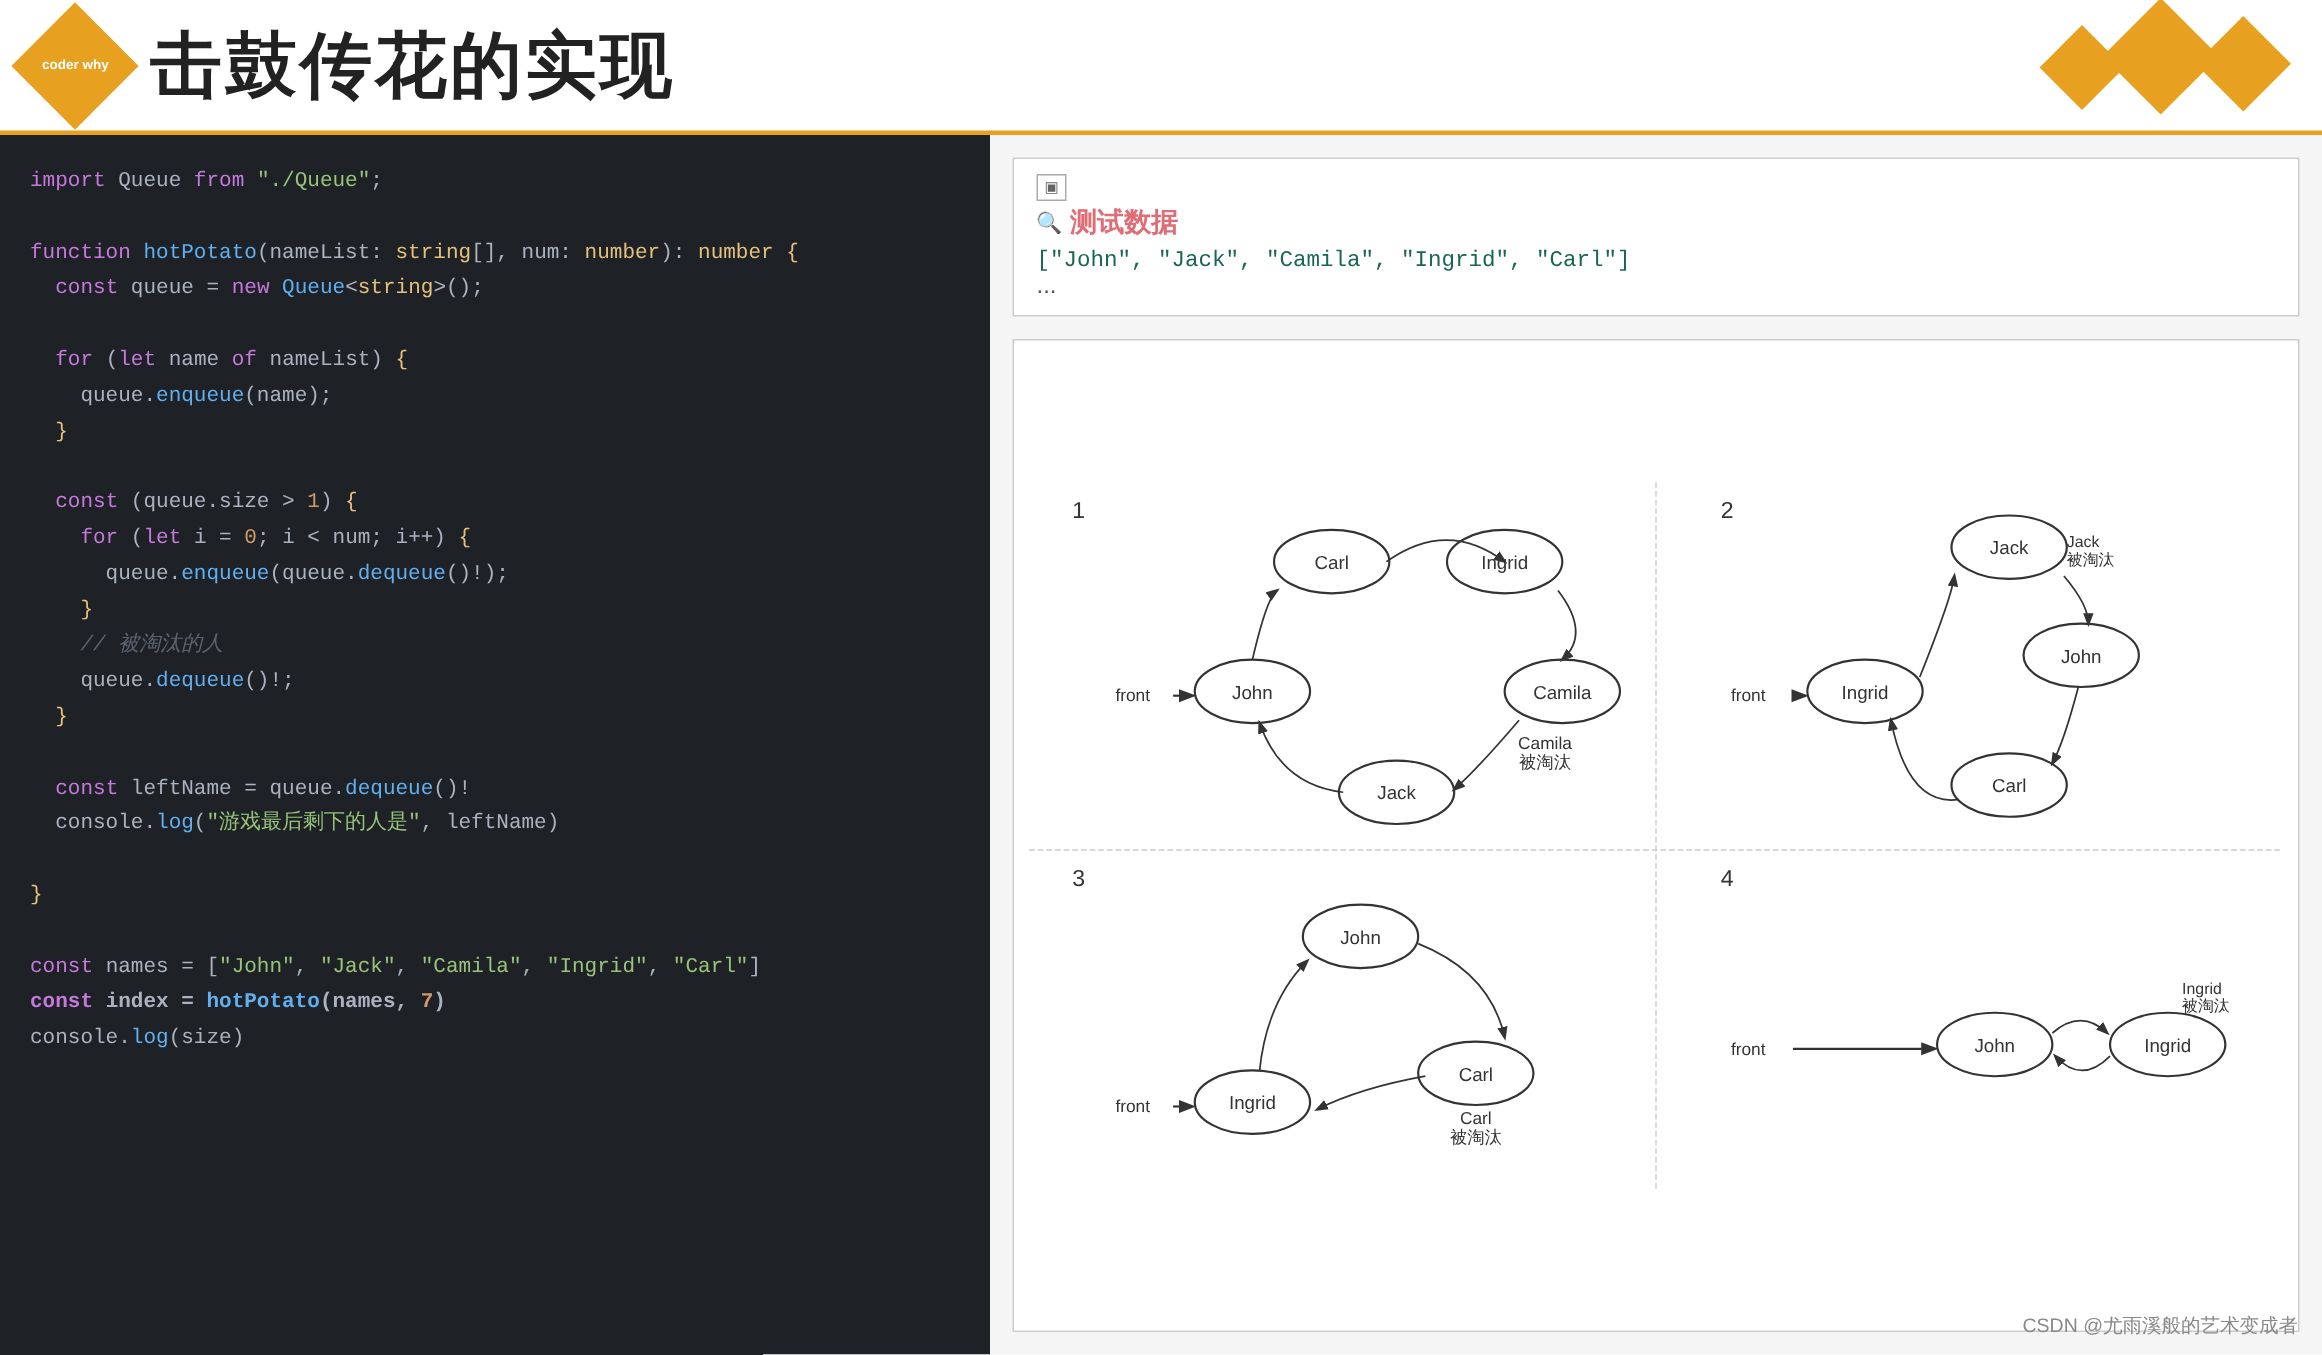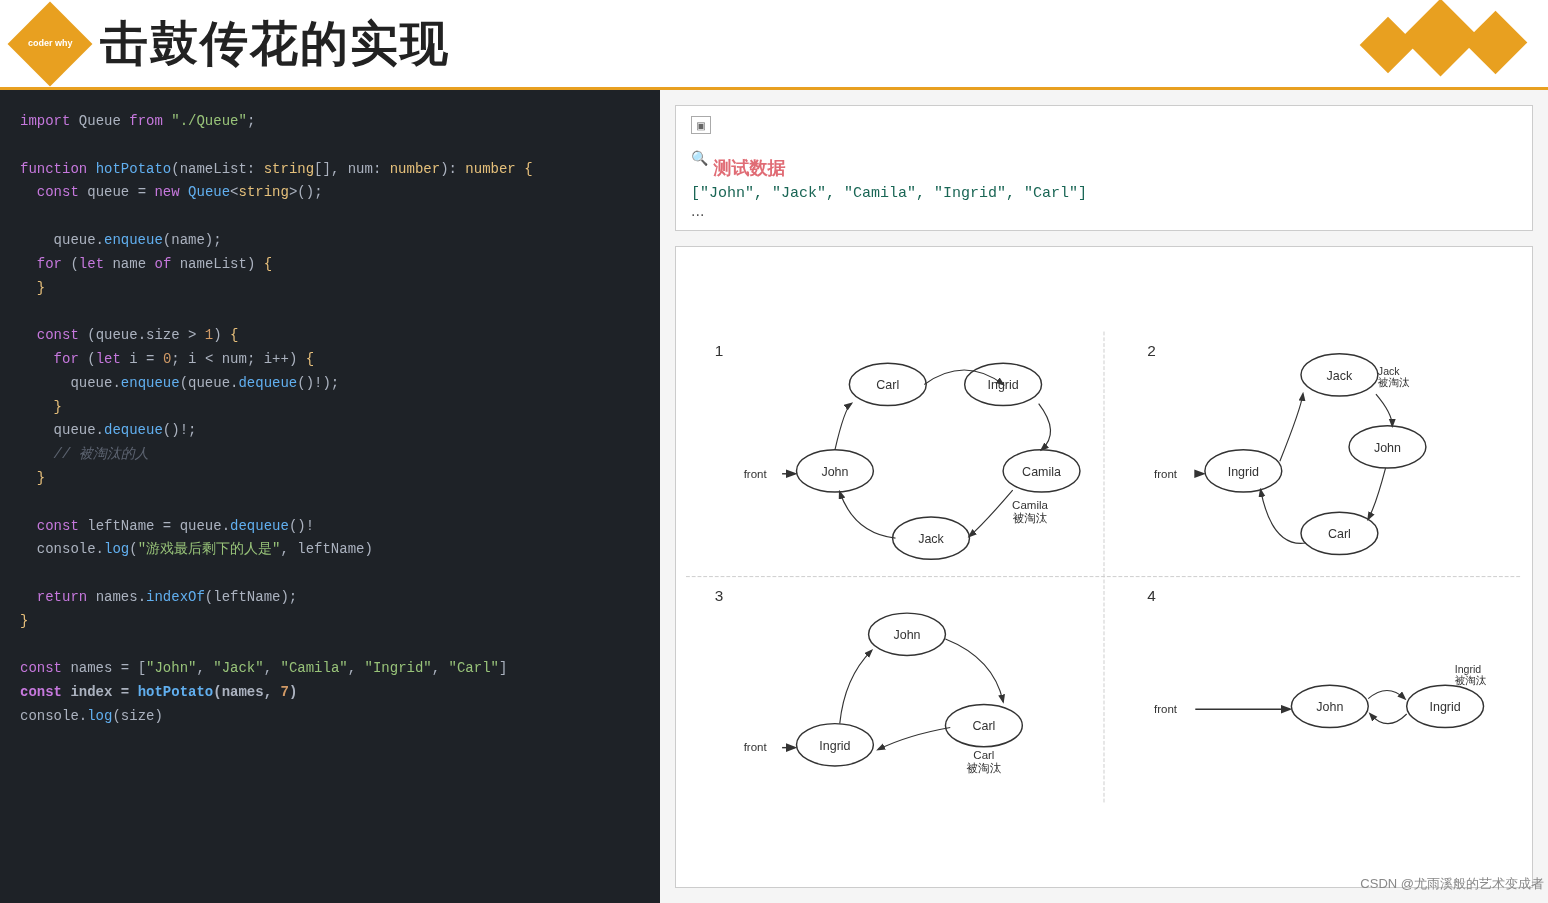--- a/index.html
+++ b/index.html
@@ -115,21 +115,20 @@
     .test-data-header {
       display: flex;
       align-items: center;
       gap: 5px;
       margin-bottom: 5px;
     }
     .test-data-title {
       color: #e06c75;
       font-size: 18px;
       font-weight: bold;
-      margin-top: 20px;
     }
     .test-data-content {
       color: #1a6655;
       font-family: 'Courier New', monospace;
       font-size: 15px;
     }
     .test-data-dots {
       color: #555;
       font-size: 16px;
     }
@@ -145,21 +144,21 @@
 
     .diagram-svg {
       width: 100%;
       height: 100%;
     }
 
     
     .attribution {
       position: absolute;
       bottom: 10px;
-      right: 4px;
+      right: 16px;
       color: #888;
       font-size: 13px;
     }
   </style>
 </head>
 <body>
 
 <div class="header">
   <div class="logo-diamond">
     <div class="logo-text">coder
@@ -174,36 +173,35 @@
 </div>
 
 <div class="main-content">
 
   <div class="code-panel">
     <div class="code-line"><span class="c-import">import</span><span class="c-plain"> Queue </span><span class="c-import">from</span><span class="c-plain"> </span><span class="c-green">"./Queue"</span><span class="c-plain">;</span></div>
     <div class="code-line">&nbsp;</div>
     <div class="code-line"><span class="c-keyword">function</span><span class="c-plain"> </span><span class="c-blue">hotPotato</span><span class="c-plain">(nameList: </span><span class="c-type">string</span><span class="c-plain">[], num: </span><span class="c-type">number</span><span class="c-plain">): </span><span class="c-type">number</span><span class="c-plain"> </span><span class="c-brace">{</span></div>
     <div class="code-line"><span class="c-plain">  </span><span class="c-keyword">const</span><span class="c-plain"> queue = </span><span class="c-keyword">new</span><span class="c-plain"> </span><span class="c-blue">Queue</span><span class="c-plain">&lt;</span><span class="c-type">string</span><span class="c-plain">&gt;();</span></div>
     <div class="code-line">&nbsp;</div>
+    <div class="code-line"><span class="c-plain">  </span><span class="c-keyword">for</span><span class="c-plain"> (</span><span class="c-keyword">let</span><span class="c-plain"> name </span><span class="c-keyword">of</span><span class="c-plain"> nameList) </span><span class="c-brace">{</span></div>
     <div class="code-line"><span class="c-plain">    queue.</span><span class="c-blue">enqueue</span><span class="c-plain">(name);</span></div>
-    <div class="code-line"><span class="c-plain">  </span><span class="c-keyword">for</span><span class="c-plain"> (</span><span class="c-keyword">let</span><span class="c-plain"> name </span><span class="c-keyword">of</span><span class="c-plain"> nameList) </span><span class="c-brace">{</span></div>
     <div class="code-line"><span class="c-plain">  </span><span class="c-brace">}</span></div>
     <div class="code-line">&nbsp;</div>
     <div class="code-line"><span class="c-plain">  </span><span class="c-keyword">const</span><span class="c-plain"> (queue.size &gt; </span><span class="c-number">1</span><span class="c-plain">) </span><span class="c-brace">{</span></div>
     <div class="code-line"><span class="c-plain">    </span><span class="c-keyword">for</span><span class="c-plain"> (</span><span class="c-keyword">let</span><span class="c-plain"> i = </span><span class="c-number">0</span><span class="c-plain">; i &lt; num; i++) </span><span class="c-brace">{</span></div>
     <div class="code-line"><span class="c-plain">      queue.</span><span class="c-blue">enqueue</span><span class="c-plain">(queue.</span><span class="c-blue">dequeue</span><span class="c-plain">()!);</span></div>
     <div class="code-line"><span class="c-plain">    </span><span class="c-brace">}</span></div>
+    <div class="code-line"><span class="c-comment">    // 被淘汰的人</span></div>
     <div class="code-line"><span class="c-plain">    queue.</span><span class="c-blue">dequeue</span><span class="c-plain">()!;</span></div>
-    <div class="code-line"><span class="c-comment">    // 被淘汰的人</span></div>
     <div class="code-line"><span class="c-plain">  </span><span class="c-brace">}</span></div>
     <div class="code-line">&nbsp;</div>
     <div class="code-line"><span class="c-plain">  </span><span class="c-keyword">const</span><span class="c-plain"> leftName = queue.</span><span class="c-blue">dequeue</span><span class="c-plain">()!</span></div>
     <div class="code-line"><span class="c-plain">  console.</span><span class="c-blue">log</span><span class="c-plain">(</span><span class="c-green">"游戏最后剩下的人是"</span><span class="c-plain">, leftName)</span></div>
     <div class="code-line">&nbsp;</div>
-    <div class="code-line"><span class="c-plain">  </span><span class="c-keyword">return</span><span class="c-plain"> names.</span><span class="c-blue">indexOf</span><span class="c-plain">(leftName);</span></div>
     <div class="code-line"><span class="c-brace">}</span></div>
     <div class="code-line">&nbsp;</div>
     <div class="code-line" style="color:#56b6c2;"><span class="c-keyword">const</span><span class="c-plain"> names = [</span><span class="c-green">"John"</span><span class="c-plain">, </span><span class="c-green">"Jack"</span><span class="c-plain">, </span><span class="c-green">"Camila"</span><span class="c-plain">, </span><span class="c-green">"Ingrid"</span><span class="c-plain">, </span><span class="c-green">"Carl"</span><span class="c-plain">]</span></div>
     <div class="code-line" style="color:#56b6c2;font-weight:bold;"><span class="c-keyword">const</span><span class="c-plain"> index = </span><span class="c-blue">hotPotato</span><span class="c-plain">(names, </span><span class="c-number">7</span><span class="c-plain">)</span></div>
     <div class="code-line" style="color:#56b6c2;"><span class="c-plain">console.</span><span class="c-blue">log</span><span class="c-plain">(size)</span></div>
   </div>
 
   <div class="right-panel">
 
     <div class="test-data-box">

